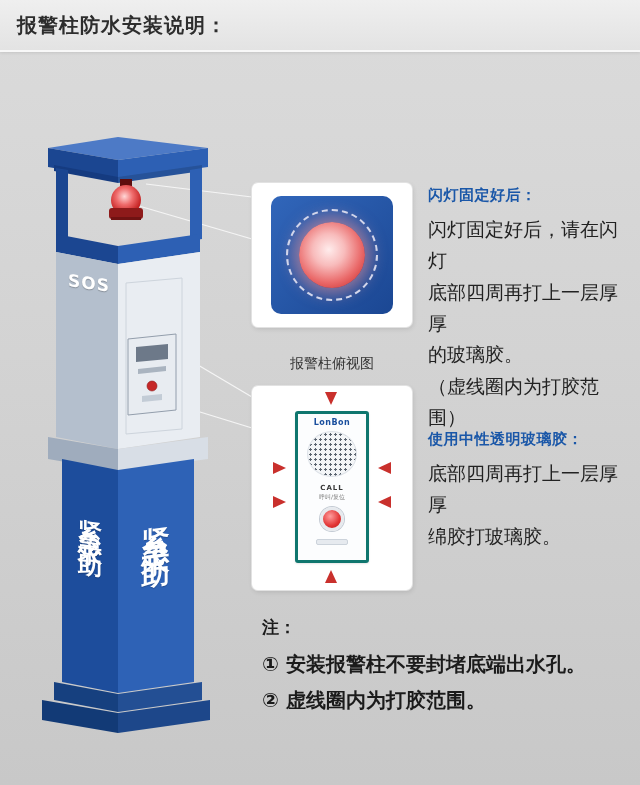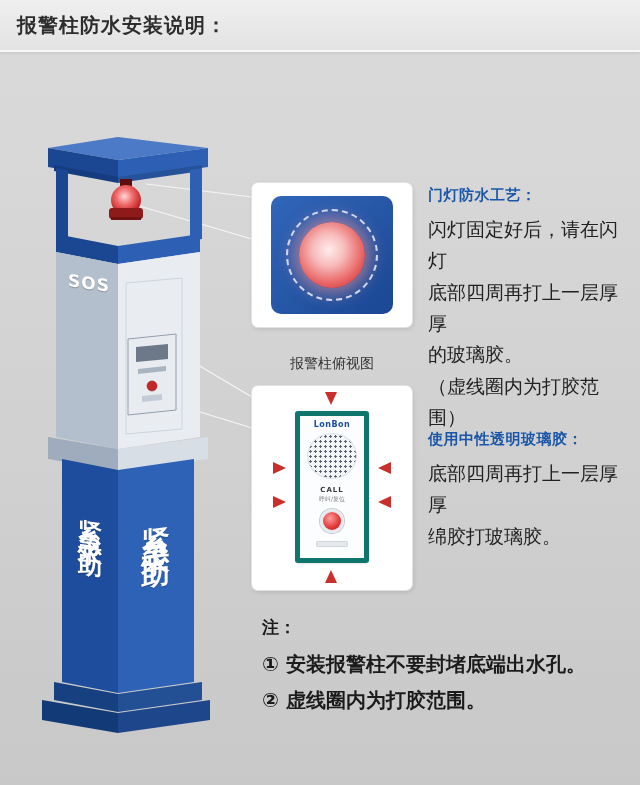--- a/index.html
+++ b/index.html
@@ -20,21 +20,21 @@
 
   
   .callout{position:absolute;background:#ffffff;border-radius:6px;box-shadow:0 0 0 1px #e2e2e2,1px 2px 5px rgba(0,0,0,.12);}
   .co1{left:252px;top:183px;width:160px;height:144px;}
   .co1-square{position:absolute;left:19px;top:13px;width:122px;height:118px;border-radius:10px;background:linear-gradient(135deg,#3166ba 0%,#1b4793 100%);}
   .dash-ring{position:absolute;left:50%;top:50%;width:92px;height:92px;margin:-46px 0 0 -46px;border:2px dashed #cfdef5;border-radius:50%;box-sizing:border-box;}
   .glow-circle{position:absolute;left:50%;top:50%;width:66px;height:66px;margin:-33px 0 0 -33px;border-radius:50%;background:radial-gradient(circle at 45% 42%,#ffecec 0%,#f8bcbc 30%,#ea6a6a 62%,#d23c3c 84%,#c23030 100%);box-shadow:0 0 16px 6px rgba(244,150,150,.55);}
   .caption{position:absolute;left:252px;top:355px;width:160px;text-align:center;font-size:14px;color:#333333;}
 
   .co2{left:252px;top:386px;width:160px;height:204px;}
-  .panel{position:absolute;left:43px;top:25px;width:74px;height:152px;background:#fcfdfe;border:5px solid #0f766e;border-radius:3px;box-sizing:border-box;text-align:center;box-shadow:0 1px 2px rgba(0,0,0,.10);}
+  .panel{position:absolute;left:43px;top:25px;width:74px;height:152px;background:#fcfdfe;border:3px solid #0f766e;border-radius:3px;box-sizing:border-box;text-align:center;box-shadow:0 1px 2px rgba(0,0,0,.10);}
   .panel-brand{font-size:8px;font-weight:bold;color:#1a4f9e;margin-top:4px;letter-spacing:.5px;}
   .grille{width:50px;height:46px;margin:4px auto 0;border-radius:50%;background-color:#f3f5f7;background-image:radial-gradient(#59626e 1px,transparent 1.4px);background-size:5px 5px;border:1px solid #dde2e8;box-sizing:border-box;}
   .call-label{font-size:7px;font-weight:bold;color:#3a3a3a;margin-top:7px;letter-spacing:1px;}
   .call-sub{font-size:6px;color:#777777;margin-top:1px;}
   .call-btn{width:18px;height:18px;margin:5px auto 0;border-radius:50%;background:radial-gradient(circle at 40% 35%,#ff9d9d,#e23535 60%,#b71c1c);border:3px solid #e7eaee;box-shadow:0 0 0 1px #c3cad3;}
   .panel-slot{width:30px;height:4px;margin:8px auto 0;background:#e6eaef;border:1px solid #ccd3db;border-radius:2px;}
   .arrow{position:absolute;width:0;height:0;}
   .arrow.a-down{border-left:6px solid transparent;border-right:6px solid transparent;border-top:13px solid #c9302c;left:73px;top:6px;}
   .arrow.a-up{border-left:6px solid transparent;border-right:6px solid transparent;border-bottom:13px solid #c9302c;left:73px;top:184px;}
   .arrow.a-right{border-top:6px solid transparent;border-bottom:6px solid transparent;border-left:13px solid #c9302c;left:21px;}
@@ -138,21 +138,21 @@
 
   <div class="callout co1">
     <div class="co1-square">
       <div class="dash-ring"></div>
       <div class="glow-circle"></div>
     </div>
   </div>
   <div class="caption">报警柱俯视图</div>
 
   <div class="tb tb1">
-    <div class="tb-title">门灯防水工艺：</div>
+    <div class="tb-title">闪灯固定好后：</div>
     <div class="tb-body">闪灯固定好后，请在闪灯
 底部四周再打上一层厚厚
 的玻璃胶。
 （虚线圈内为打胶范围）</div>
   </div>
 
   <div class="callout co2">
     <div class="arrow a-down"></div>
     <div class="arrow a-up"></div>
     <div class="arrow a-right row1"></div>

